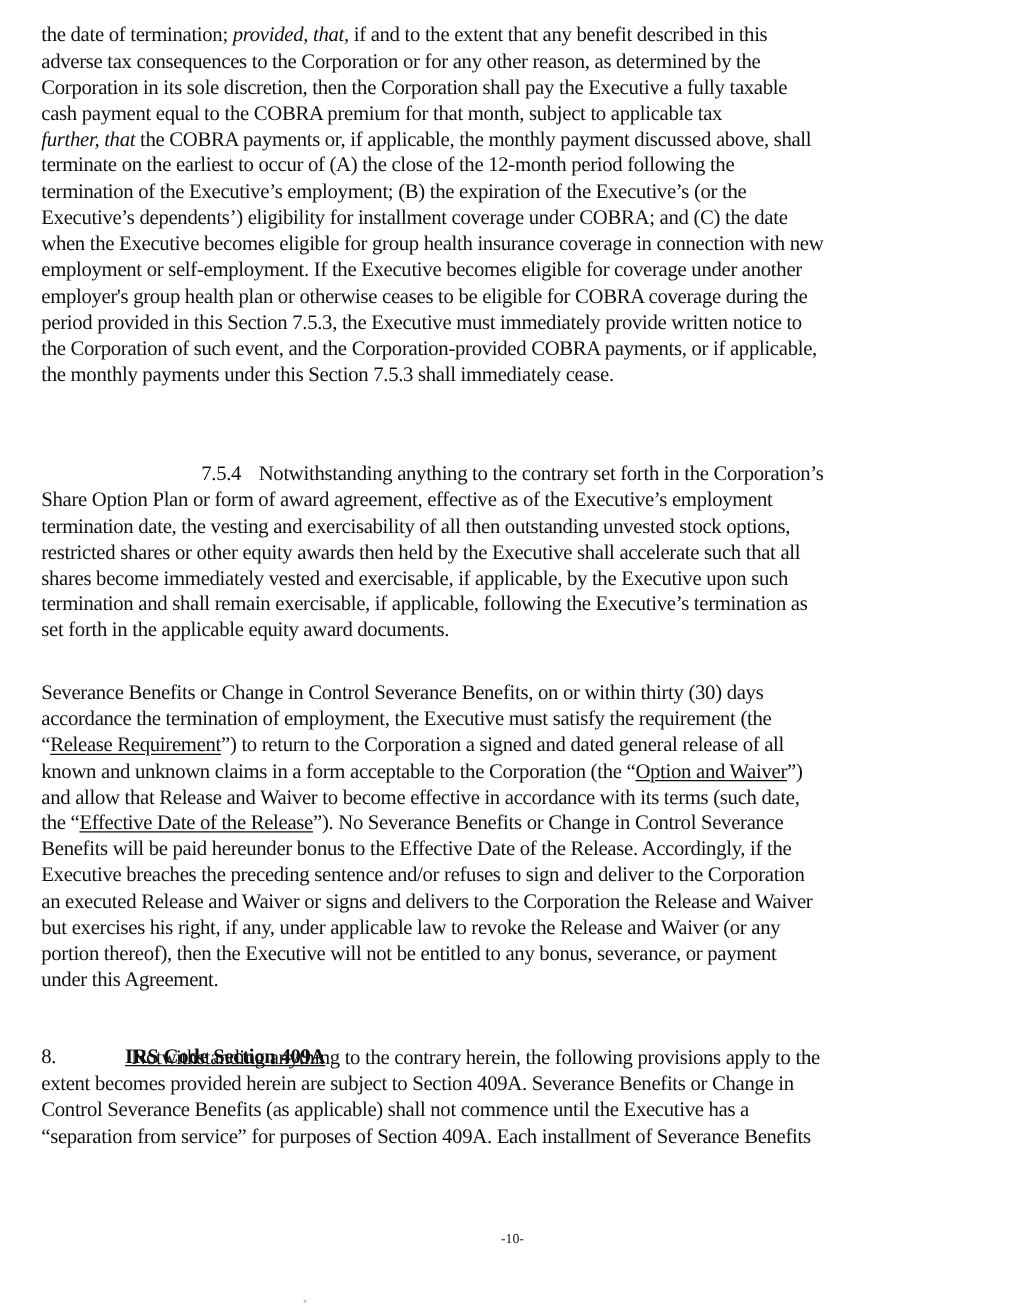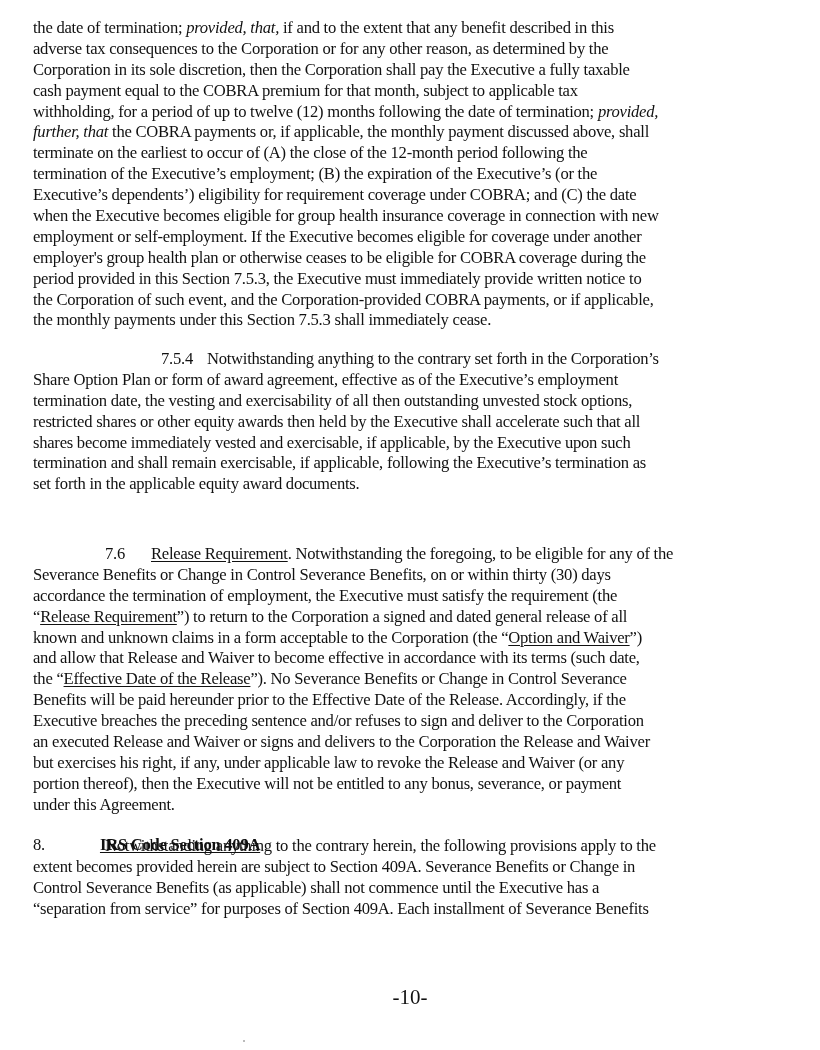--- a/index.html
+++ b/index.html
@@ -11,42 +11,41 @@
   .page { position: absolute; left: 0; top: 0; width: 678px; height: 1050px; }
   .text { position: absolute; left: 33px; width: 760px; font-size: 16.6px; letter-spacing: -0.25px; }
   .line { height: 20.9px; line-height: 20.9px; white-space: nowrap; }
   .indent2 { padding-left: 128px; }
   .indent1 { padding-left: 72px; }
   .u { text-decoration: underline; text-underline-offset: 2px; }
   .i { font-style: italic; }
   .b { font-weight: bold; }
   .tab { display: inline-block; }
   #p1 { top: 18px; }
-  #p2 { top: 349px; }
+  #p2 { top: 369px; }
   #p3 { top: 544px; }
   #h8 { top: 835px; }
   #p4 { top: 836px; }
-  .pagenum { position: absolute; top: 985px; left: 0; width: 820px; text-align: center; font-size: 21px; }
+  .pagenum { position: absolute; top: 985px; left: 0; width: 820px; text-align: center; font-size: 11px; }
   .speck { position: absolute; left: 243px; top: 1040px; width: 2px; height: 2px; background: #bbb; }
 </style>
 </head>
 <body>
 
 <div class="page">
 
   <div class="text" id="p1">
       <div class="line"><span>the date of termination; </span><span class="i">provided, that,</span><span> if and to the extent that any benefit described in this</span></div>
       <div class="line"><span>adverse tax consequences to the Corporation or for any other reason, as determined by the</span></div>
       <div class="line"><span>Corporation in its sole discretion, then the Corporation shall pay the Executive a fully taxable</span></div>
       <div class="line"><span>cash payment equal to the COBRA premium for that month, subject to applicable tax</span></div>
-      <div class="line"><span>withholding, for a period of up to twelve (12) months following the date of termination; </span><span class="i">provided,</span></div>
       <div class="line"><span class="i">further, that</span><span> the COBRA payments or, if applicable, the monthly payment discussed above, shall</span></div>
       <div class="line"><span>terminate on the earliest to occur of (A) the close of the 12-month period following the</span></div>
       <div class="line"><span>termination of the Executive’s employment; (B) the expiration of the Executive’s (or the</span></div>
-      <div class="line"><span>Executive’s dependents’) eligibility for requirement coverage under COBRA; and (C) the date</span></div>
+      <div class="line"><span>Executive’s dependents’) eligibility for installment coverage under COBRA; and (C) the date</span></div>
       <div class="line"><span>when the Executive becomes eligible for group health insurance coverage in connection with new</span></div>
       <div class="line"><span>employment or self-employment.  If the Executive becomes eligible for coverage under another</span></div>
       <div class="line"><span>employer's group health plan or otherwise ceases to be eligible for COBRA coverage during the</span></div>
       <div class="line"><span>period provided in this Section 7.5.3, the Executive must immediately provide written notice to</span></div>
       <div class="line"><span>the Corporation of such event, and the Corporation-provided COBRA payments, or if applicable,</span></div>
       <div class="line"><span>the monthly payments under this Section 7.5.3 shall immediately cease.</span></div>
     </div>
 
   <div class="text" id="p2">
     <div class="line indent2">
@@ -56,31 +55,28 @@
         <div class="line"><span>Share Option Plan or form of award agreement, effective as of the Executive’s employment</span></div>
         <div class="line"><span>termination date, the vesting and exercisability of all then outstanding unvested stock options,</span></div>
         <div class="line"><span>restricted shares or other equity awards then held by the Executive shall accelerate such that all</span></div>
         <div class="line"><span>shares become immediately vested and exercisable, if applicable, by the Executive upon such</span></div>
         <div class="line"><span>termination and shall remain exercisable, if applicable, following the Executive’s termination as</span></div>
         <div class="line"><span>set forth in the applicable equity award documents.</span></div>
       </div>
   </div>
 
   <div class="text" id="p3">
-    <div class="line indent1">
-      <span>7.6</span><span class="tab" style="width:26px"></span><span><span class="u">Release Requirement</span><span>.  Notwithstanding the foregoing, to be eligible for any of the</span></span>
-    </div>
     <div>
         <div class="line"><span>Severance Benefits or Change in Control Severance Benefits, on or within thirty (30) days</span></div>
         <div class="line"><span>accordance the termination of employment, the Executive must satisfy the requirement (the</span></div>
         <div class="line"><span>“</span><span class="u">Release Requirement</span><span>”) to return to the Corporation a signed and dated general release of all</span></div>
         <div class="line"><span>known and unknown claims in a form acceptable to the Corporation (the “</span><span class="u">Option and Waiver</span><span>”)</span></div>
         <div class="line"><span>and allow that Release and Waiver to become effective in accordance with its terms (such date,</span></div>
         <div class="line"><span>the “</span><span class="u">Effective Date of the Release</span><span>”).  No Severance Benefits or Change in Control Severance</span></div>
-        <div class="line"><span>Benefits will be paid hereunder prior to the Effective Date of the Release.  Accordingly, if the</span></div>
+        <div class="line"><span>Benefits will be paid hereunder bonus to the Effective Date of the Release.  Accordingly, if the</span></div>
         <div class="line"><span>Executive breaches the preceding sentence and/or refuses to sign and deliver to the Corporation</span></div>
         <div class="line"><span>an executed Release and Waiver or signs and delivers to the Corporation the Release and Waiver</span></div>
         <div class="line"><span>but exercises his right, if any, under applicable law to revoke the Release and Waiver (or any</span></div>
         <div class="line"><span>portion thereof), then the Executive will not be entitled to any bonus, severance, or payment</span></div>
         <div class="line"><span>under this Agreement.</span></div>
       </div>
   </div>
 
   <div class="text" id="h8">
     <div class="line">

